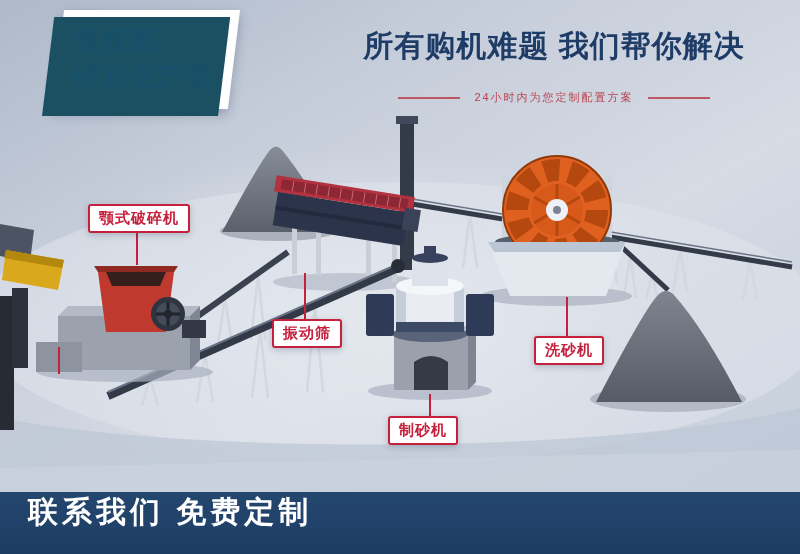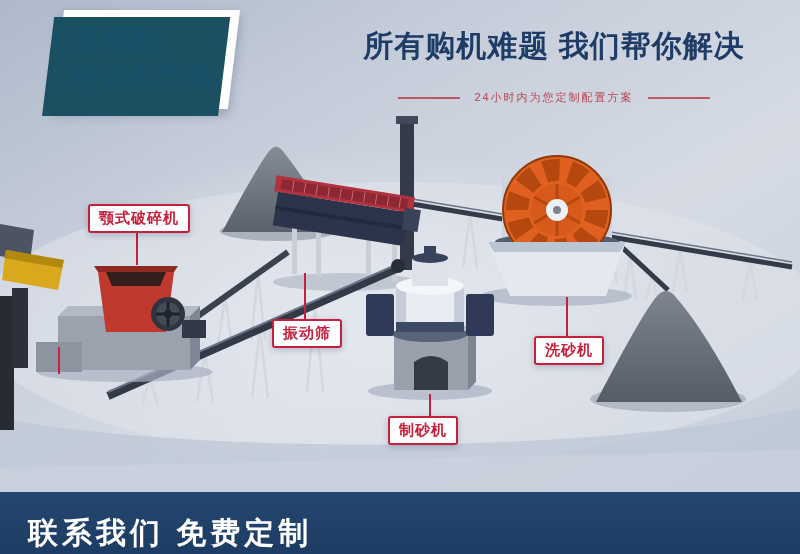--- a/index.html
+++ b/index.html
@@ -52,21 +52,21 @@
   #callout-screen   { left:272px; top:319px; }
   #conn-screen      { left:304px; top:273px; height:46px; }
   #callout-maker    { left:388px; top:416px; }
   #conn-maker       { left:429px; top:394px; height:22px; }
   #callout-washer   { left:534px; top:336px; }
   #conn-washer      { left:566px; top:297px; height:39px; }
 
   .footer {
     position:absolute; left:0; bottom:0; width:100%; height:62px;
     background:linear-gradient(180deg,#24476f 0%, #1d3c63 100%);
-    display:flex; align-items:flex-end;
+    display:flex; align-items:flex-start;
   }
   .footer-text { color:#ffffff; font-size:30px; font-weight:bold;
     letter-spacing:4px; margin-left:28px; }
 </style>
 </head>
 <body>
 
 <div class="stage">
 
   <svg class="scene" viewBox="0 0 800 554">

